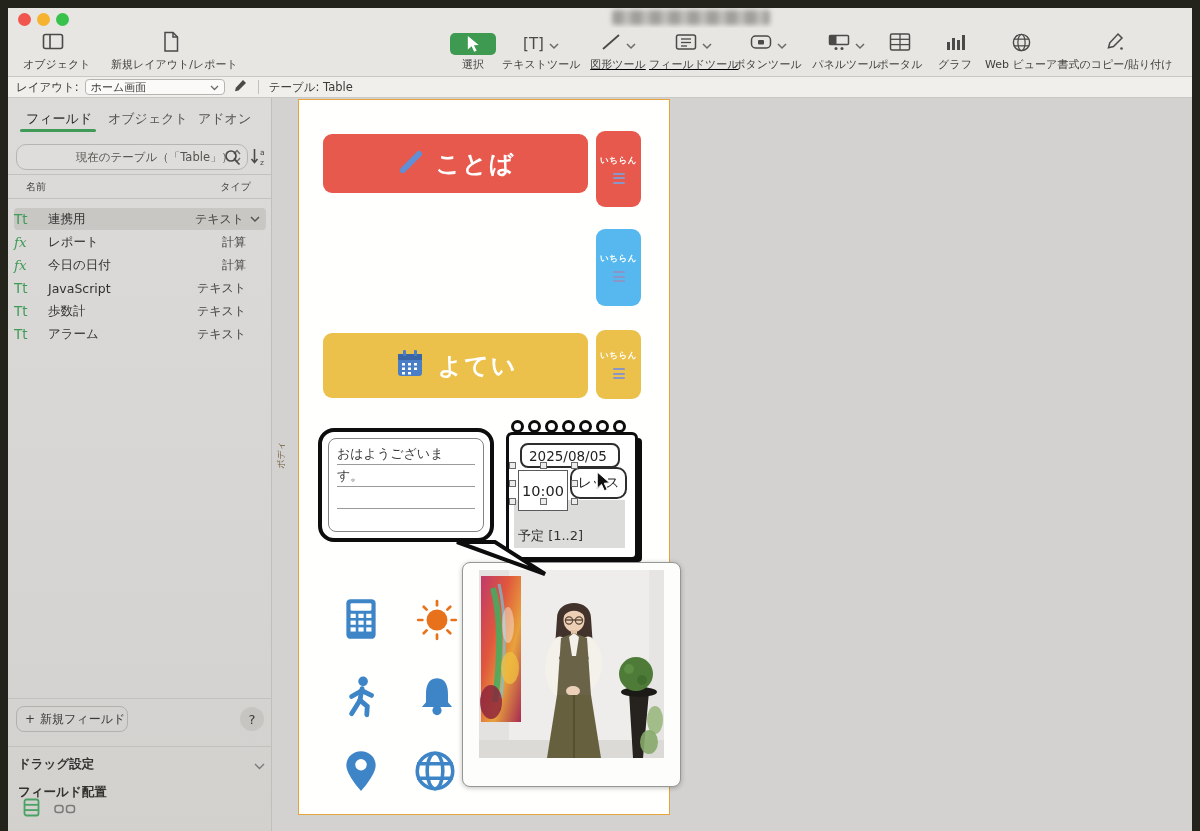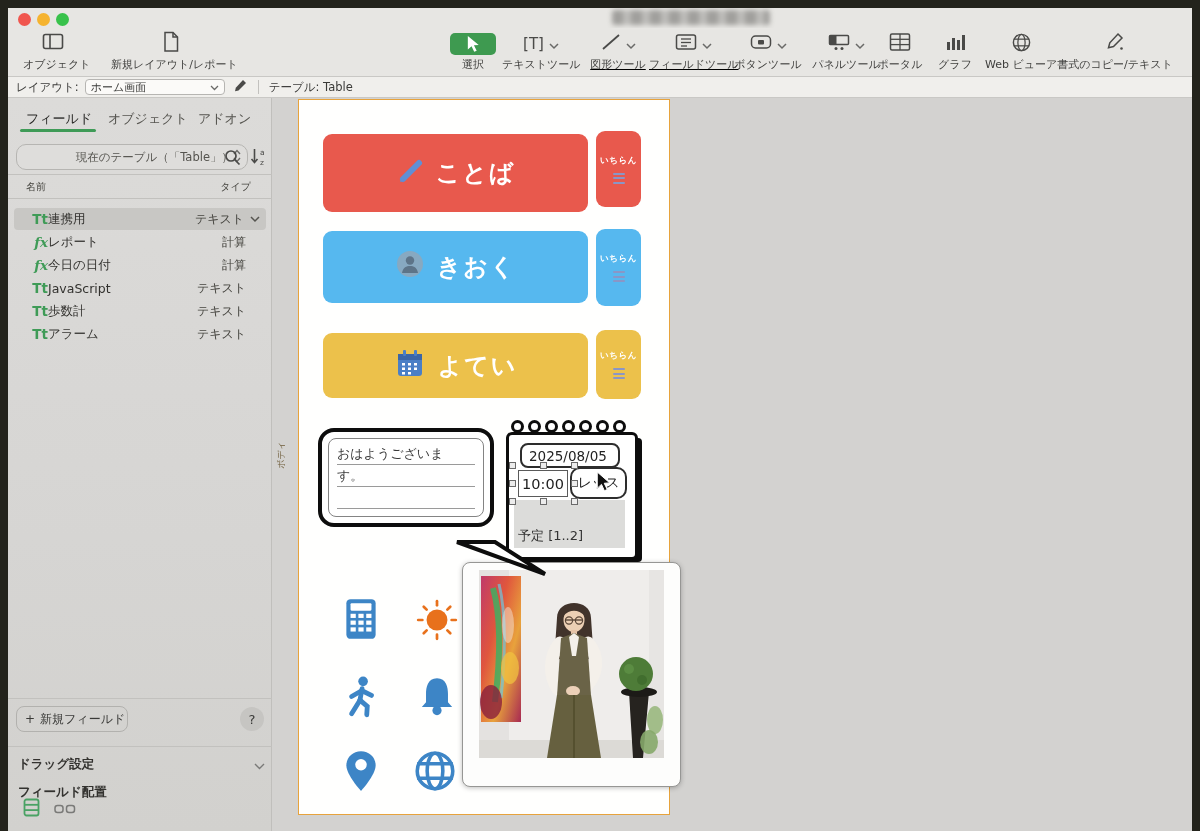--- a/index.html
+++ b/index.html
@@ -40,51 +40,51 @@
     border-right:1px solid #c0bfbc; z-index:5; font-size:12px; color:#3a3a38; }
   .sb-tab { position:absolute; top:12px; font-size:13px; color:#55544f; cursor:default; }
   .sb-tab.active { color:#262624; }
   .tab-underline { position:absolute; left:12px; top:31px; width:76px; height:2.5px; background:#3f9b57; border-radius:2px; }
   .table-select { position:absolute; left:8px; top:46px; width:232px; height:26px; border:1px solid #b6b5b2; border-radius:10px; background:#dedddb; display:flex; align-items:center; justify-content:flex-end; padding:0 6px; font-size:11.5px; color:#55544f; }
   .sb-ic { position:absolute; }
   .col-hdr { position:absolute; font-size:10px; color:#45443f; }
   .sep { position:absolute; left:0; width:264px; height:1px; background:#c2c1be; }
   .frow { position:absolute; left:6px; width:252px; height:22px; display:flex; align-items:center; border-radius:4px; }
   .frow.selected { background:#c8c7c4; }
-  .f-ic { width:34px; text-align:right; font-weight:bold; color:#3f9b57; font-size:13.5px; }
+  .f-ic { width:34px; text-align:left; font-weight:normal; color:#3f9b57; font-size:13.5px; }
   .f-ic.fx { font-style:italic; font-family:"DejaVu Serif","Liberation Serif",serif; }
   .f-name { flex:1; font-size:12.5px; color:#33322f; }
   .f-type { font-size:12px; color:#45443f; margin-right:6px; }
   .f-chev { width:12px; margin-right:4px; }
   .newfield { position:absolute; left:8px; top:608px; width:112px; height:26px; border:1px solid #b2b1ae; border-radius:8px; display:flex; align-items:center; padding-left:8px; gap:5px; font-size:12px; color:#3a3a38; background:transparent; }
   .helpbtn { position:absolute; left:232px; top:609px; width:24px; height:24px; border-radius:50%; background:#c6c5c2; display:flex; align-items:center; justify-content:center; font-size:13px; color:#3a3a38; }
   .sb-bold { position:absolute; font-weight:bold; font-size:12.5px; color:#33322f; }
 
   
   .content { position:absolute; inset:0; z-index:1; }
   .content-bg { position:absolute; left:272px; top:98px; width:920px; height:733px; background:#d3d2d0; }
   .page { position:absolute; left:298px; top:99px; width:372px; height:716px; background:#fffffe; border:1.5px solid #e7a33c; }
   .part-label { position:absolute; left:262px; top:448px; width:40px; height:14px; transform:rotate(-90deg); font-size:9px; color:#6e5c39; text-align:center; }
 
   .mainbtn { position:absolute; left:323px; width:265px; border-radius:9px; display:flex; align-items:center; justify-content:center; gap:12px; color:#fff; font-weight:bold; font-size:24px; letter-spacing:2px; z-index:2; }
   .sidebtn { position:absolute; left:596px; width:45px; border-radius:9px; display:flex; flex-direction:column; align-items:center; justify-content:center; color:#fff; z-index:2; }
   .sidebtn .lbl { font-size:8.5px; font-weight:bold; letter-spacing:.5px; }
   .burger { margin-top:6px; display:flex; flex-direction:column; gap:2.5px; }
   .burger i { display:block; width:12px; height:2px; background:#8a96c6; border-radius:1px; }
 
-  .bubble { position:absolute; left:318px; top:428px; width:176px; height:99px; background:#fff; border:4px solid #0d0d0d; border-radius:16px; z-index:5;padding-left:40px; }
+  .bubble { position:absolute; left:318px; top:428px; width:176px; height:114px; background:#fff; border:4px solid #0d0d0d; border-radius:16px; z-index:5;padding-left:40px; }
   .bubble-inner { position:absolute; inset:6px; border:1.5px solid #848484; border-radius:8px; padding:4px 8px 0 8px; }
   .bline { height:22px; border-bottom:1.2px solid #9a9a9a; font-size:13px; color:#3a3a3a; line-height:22px; overflow:hidden; white-space:nowrap; }
   .tailsvg { position:absolute; left:445px; top:540px; z-index:8; }
 
   .rings { position:absolute; left:511px; top:420px; display:flex; gap:4px; z-index:10; }
   .ring { width:13px; height:13px; border:3.2px solid #0d0d0d; border-radius:50%; background:#fff; }
   .calwidget { position:absolute; left:506px; top:432px; width:132px; height:128px; background:#fff; border:3.5px solid #0d0d0d; border-radius:6px; box-shadow:6px 4px 0 -2px #0d0d0d; z-index:6; }
   .datebox { position:absolute; left:520px; top:443px; width:100px; height:25px; border:2px solid #2d2d2d; border-radius:8px; background:#fff; font-size:13.5px; color:#222; display:flex; align-items:center; padding-left:7px; z-index:7; }
-  .timefield { position:absolute; left:518px; top:470px; width:50px; height:27px; border:1.5px solid #5a5a5a; background:#fff; font-size:14.5px; color:#222; display:flex; align-items:center; justify-content:center; z-index:7; }
+  .timefield { position:absolute; left:518px; top:470px; width:50px; height:41px; border:1.5px solid #5a5a5a; background:#fff; font-size:14.5px; color:#222; display:flex; align-items:center; justify-content:center; z-index:7; }
   .eventbox { position:absolute; left:570px; top:467px; width:57px; height:32px; border:2.5px solid #2d2d2d; border-radius:10px; background:#fff; font-size:13.5px; color:#222; display:flex; align-items:center; padding-left:6px; overflow:hidden; white-space:nowrap; z-index:7; }
   .handle { position:absolute; width:7px; height:7px; background:#ececec; border:1px solid #6a6a6a; z-index:9; }
   .portalarea { position:absolute; left:514px; top:500px; width:111px; height:48px; background:#dcdcda; z-index:6; }
   .portallabel { position:absolute; left:518px; top:527px; font-size:13px; color:#333; z-index:7; }
 
   .gicon { position:absolute; width:46px; height:46px; z-index:2; }
 
   .photobox { position:absolute; left:462px; top:562px; width:219px; height:225px; background:#fdfdfc; border:1.5px solid #969694; border-radius:8px; box-shadow:0 1px 5px rgba(0,0,0,.25); z-index:6; }
   .photo { position:absolute; left:16px; top:7px; }
   .cursor { position:absolute; z-index:99; }
@@ -224,21 +224,21 @@
         </div>
       <div class="tlabel">Web ビューア</div>
     </div>
     <div class="tgrp" style="left:1048px;width:118px;">
       <div class="ticon">
           <span><svg width="20" height="20" viewBox="0 0 20 20">
               <path d="M13 2 l4 4 -8.5 8.5 -5 1.3 1.3 -5 z" fill="none" stroke="#4a4a48" stroke-width="1.5"></path>
               <circle cx="16.5" cy="16.5" r="1.3" fill="#4a4a48"></circle>
             </svg></span>
         </div>
-      <div class="tlabel">書式のコピー/テキスト</div>
+      <div class="tlabel">書式のコピー/貼り付け</div>
     </div>
   </div>
 
   <div class="layoutbar">
     <span class="lb-label">レイアウト:</span>
     <div class="layout-select">
       <span>ホーム画面</span>
       <span><svg width="9" height="6" viewBox="0 0 9 6">
             <polyline points="1,1 4.5,4.5 8,1" fill="none" stroke="#6a6a68" stroke-width="1.3"></polyline>
           </svg></span>
@@ -334,44 +334,36 @@
           <rect x="1" y="1.5" width="8" height="7" rx="2.5" fill="none" stroke="#7a7a78" stroke-width="1.5"></rect>
           <rect x="12.5" y="1.5" width="8" height="7" rx="2.5" fill="none" stroke="#7a7a78" stroke-width="1.5"></rect>
         </svg></span>
   </div>
 
   <div class="content">
     <div class="content-bg"></div>
     <div class="page"></div>
     <div class="part-label">ボディ</div>
 
-    <div class="mainbtn" style="top:134px;height:78px;background:#e8594d;">
+    <div class="mainbtn" style="top:134px;height:59px;background:#e8594d;">
       <span><svg width="28" height="28" viewBox="0 0 28 28">
             <line x1="7" y1="23" x2="23" y2="7" stroke="#5f8fd6" stroke-width="6" stroke-linecap="round"></line>
             <polygon points="4,26 9.5,24.5 6,21" fill="#5f8fd6"></polygon>
           </svg></span>
       <span>ことば</span>
     </div>
     <div class="sidebtn" style="top:131px;height:76px;background:#e8594d;">
       <span class="lbl">いちらん</span>
       <span class="burger">
           <i></i>
           <i></i>
           <i></i>
         </span>
     </div>
 
-    <div class="mainbtn" style="top:231px;height:72px;background:#56b8ef;">
-      <span><svg width="30" height="30" viewBox="0 0 30 30">
-            <circle cx="15" cy="15" r="13" fill="#8fa6b8" opacity=".85"></circle>
-            <circle cx="15" cy="11.5" r="4.2" fill="#5d7488"></circle>
-            <path d="M7 24 C8 18 11.5 17 15 17 C18.5 17 22 18 23 24 Z" fill="#5d7488"></path>
-          </svg></span>
-      <span>きおく</span>
-    </div>
     <div class="sidebtn" style="top:229px;height:77px;background:#56b8ef;">
       <span class="lbl">いちらん</span>
       <span class="burger">
           <i></i>
           <i></i>
           <i></i>
         </span>
     </div>
 
     <div class="mainbtn" style="top:333px;height:65px;background:#ecc14b;">

